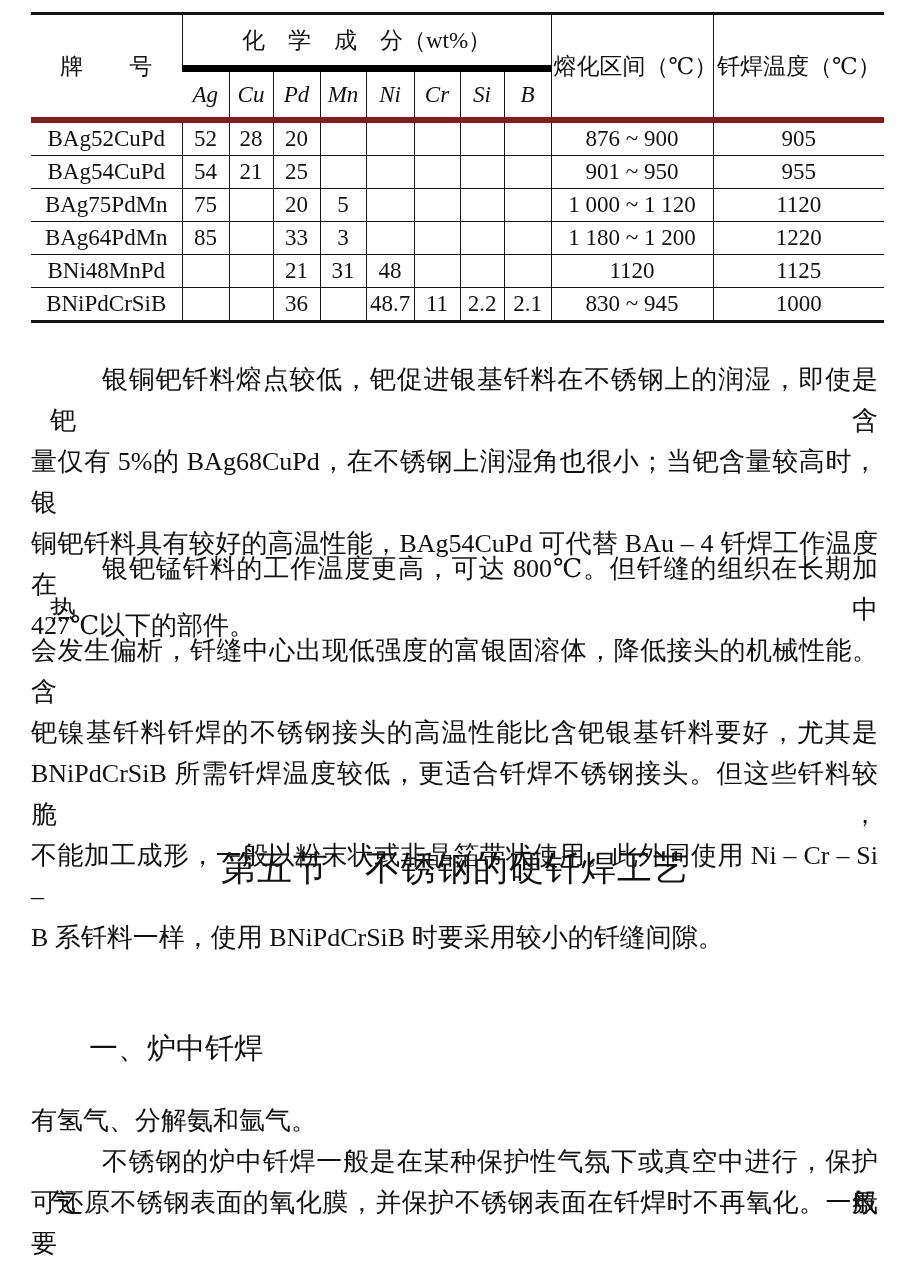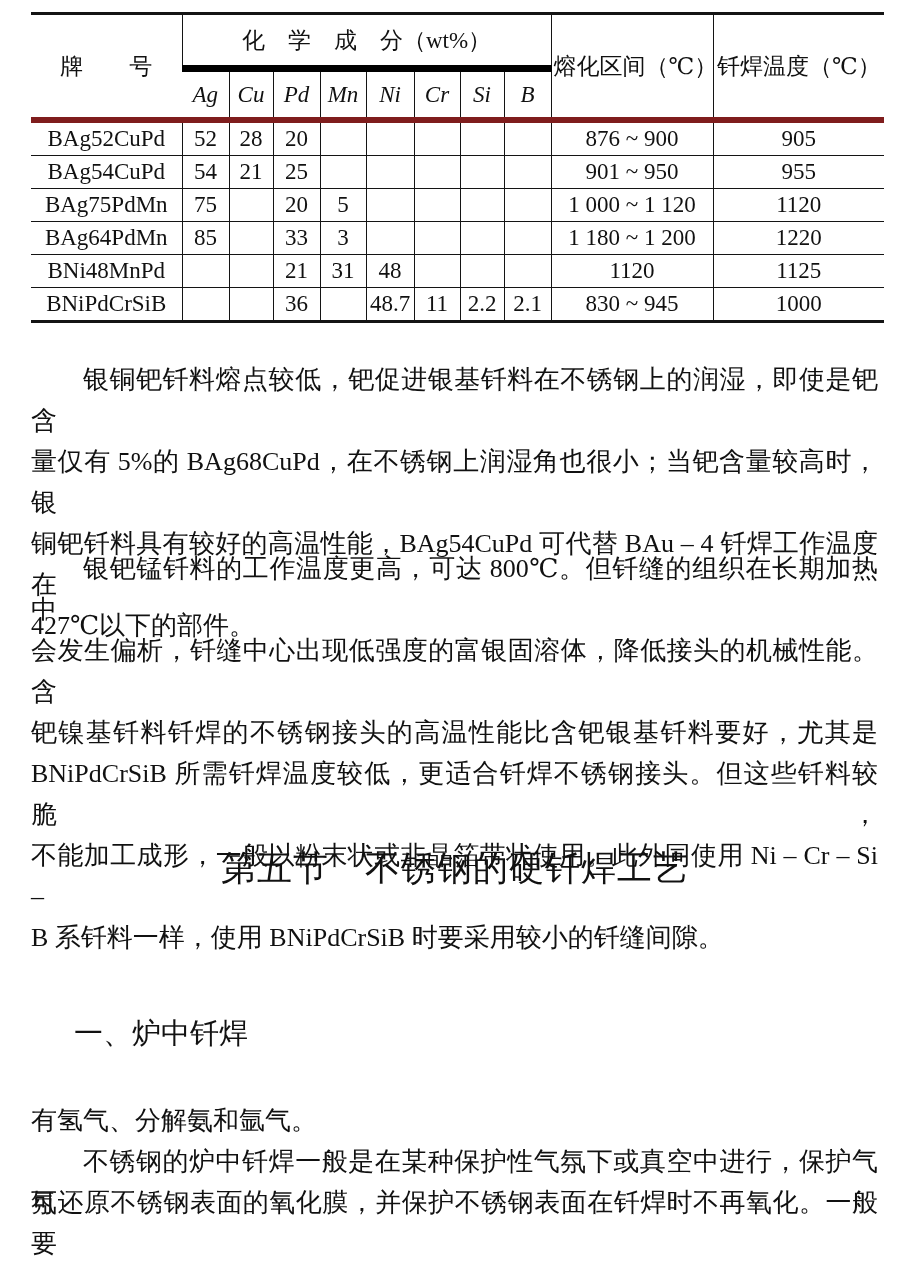--- a/index.html
+++ b/index.html
@@ -43,39 +43,39 @@
   
   .para {
     position: absolute;
     left: 31px;
     width: 847px;
     font-size: 26px;
     line-height: 41px;
   }
   .line { text-align: justify; }
   .line.fill { text-align-last: justify; }
-  .line.indent { text-indent: 2em; }
+  .line.indent { text-indent: 2em; margin-left: 19px; }
 
   .section-heading {
     position: absolute;
     left: 0;
     top: 849px;
     width: 910px;
     margin: 0;
     text-align: center;
     font-size: 35px;
     font-weight: normal;
     letter-spacing: 1px;
     line-height: 40px;
   }
   .subsection-heading {
     position: absolute;
     left: 73px;
     top: 1010px;
-    margin: 1px;
+    margin: 16px;
     font-size: 29px;
     font-weight: normal;
     line-height: 44px;
   }
   #p1 { top: 359px; }
   #p2 { top: 548px; }
   #p3 { top: 1100px; }
   #p4 { top: 1182px; }
 </style>
 </head>

